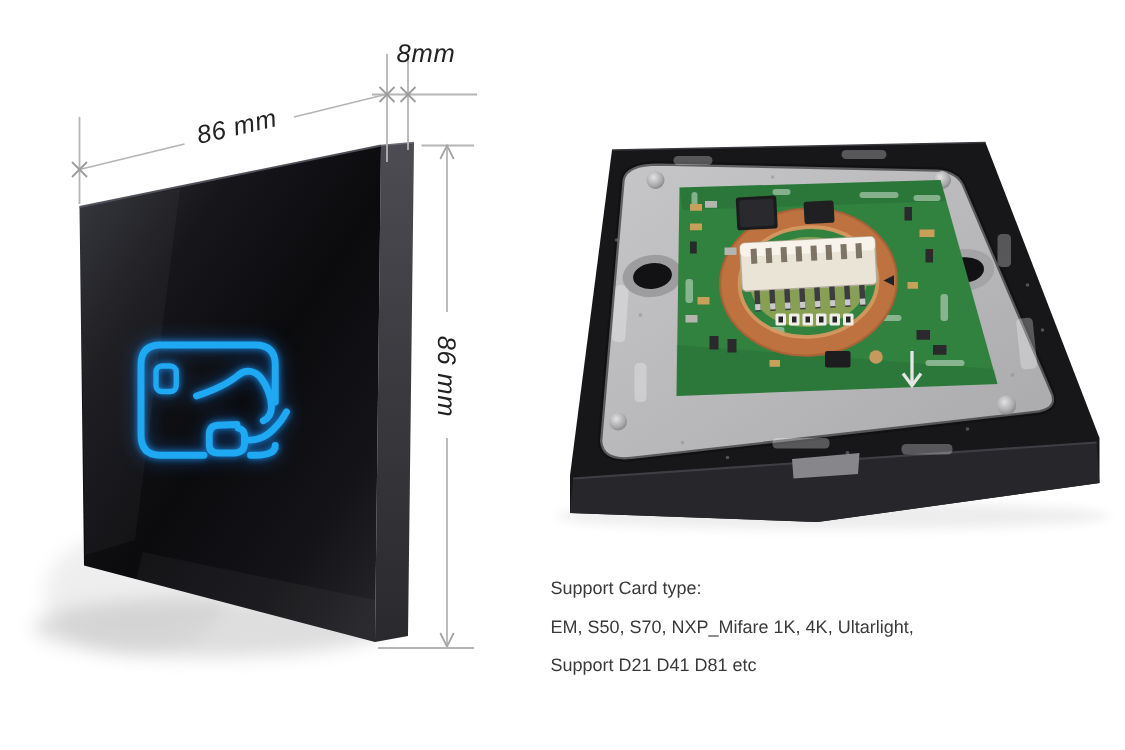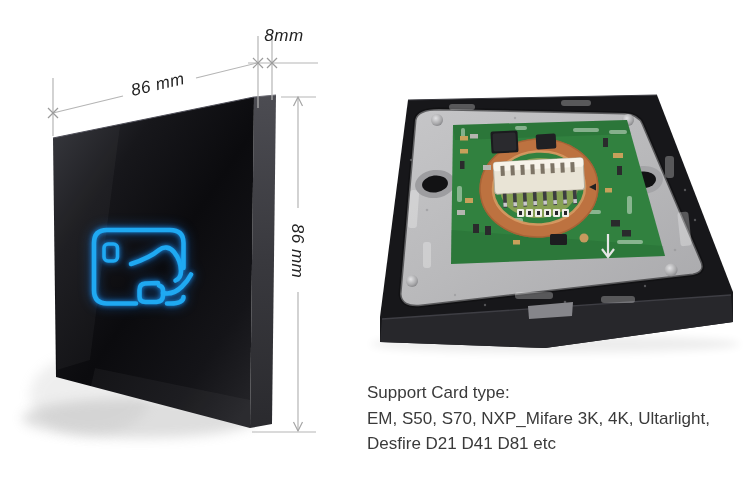--- a/index.html
+++ b/index.html
@@ -1,21 +1,21 @@
 <!DOCTYPE html>
 <html><head>
 <meta charset="utf-8">
 <style>
   html,body{margin:0;padding:0;background:#ffffff;}
   .stage{position:relative;width:750px;height:500px;background:#ffffff;overflow:hidden;
          font-family:"Liberation Sans",sans-serif;}
   .photo{position:absolute;}
   .dim-label{position:absolute;font-style:italic;font-size:17px;color:#222;
              letter-spacing:0.5px;white-space:nowrap;transform-origin:center;}
-  .support{position:absolute;left:367px;top:380px;font-size:17px;line-height:25.5px;
+  .support{position:absolute;left:367px;top:380px;font-size:12px;line-height:25.5px;
            color:#3a3a3a;white-space:nowrap;}
   .icon-glow{filter:drop-shadow(0 0 2.5px rgba(25,150,245,0.9)) drop-shadow(0 0 6px rgba(20,120,235,0.45));}
 </style>
 </head>
 <body>
 
 <div class="stage">
 
   <svg class="photo" style="left:0;top:0" width="345" height="470" viewBox="0 0 345 470">
     <defs>
@@ -277,17 +277,17 @@
 
       <g stroke="#e6e6e6" stroke-width="2.2" fill="none">
         <line x1="243" y1="164" x2="243" y2="186"></line>
         <polyline points="237,179 243,187 249,179" fill="none"></polyline>
       </g>
     </g>
   </svg>
 
   <div class="support">
     <div>Support Card type:</div>
-    <div>EM, S50, S70, NXP_Mifare 3K, 4K, Ultarlight,</div>
-    <div>Desfire D21 D41 D81 etc</div>
+    <div>EM, S50, S70, NXP_Mifare 1K, 4K, Ultarlight,</div>
+    <div>Support D21 D41 D81 etc</div>
   </div>
 
 </div>
 
 </body></html>

